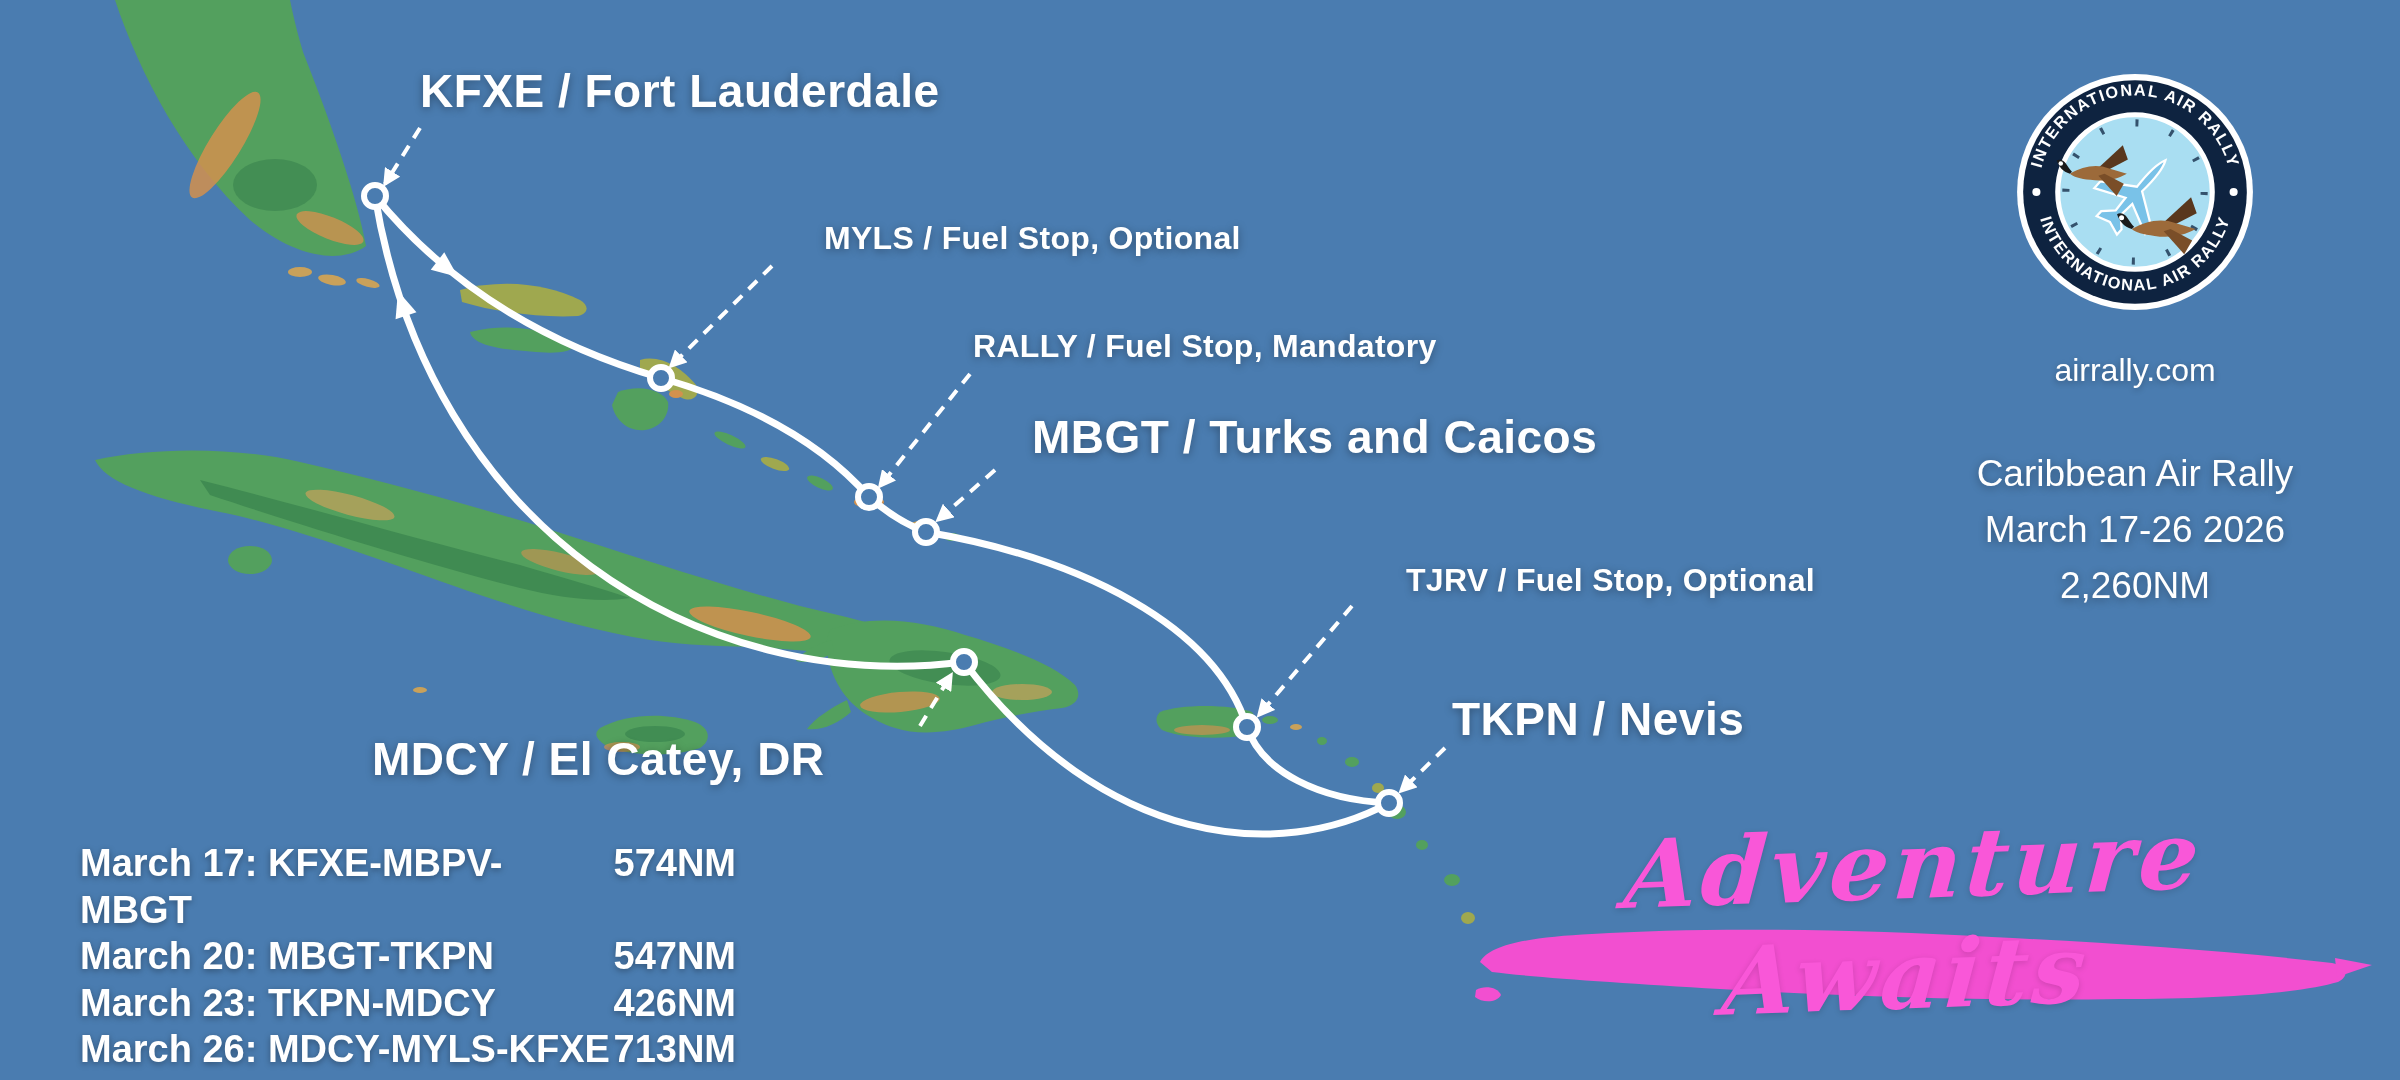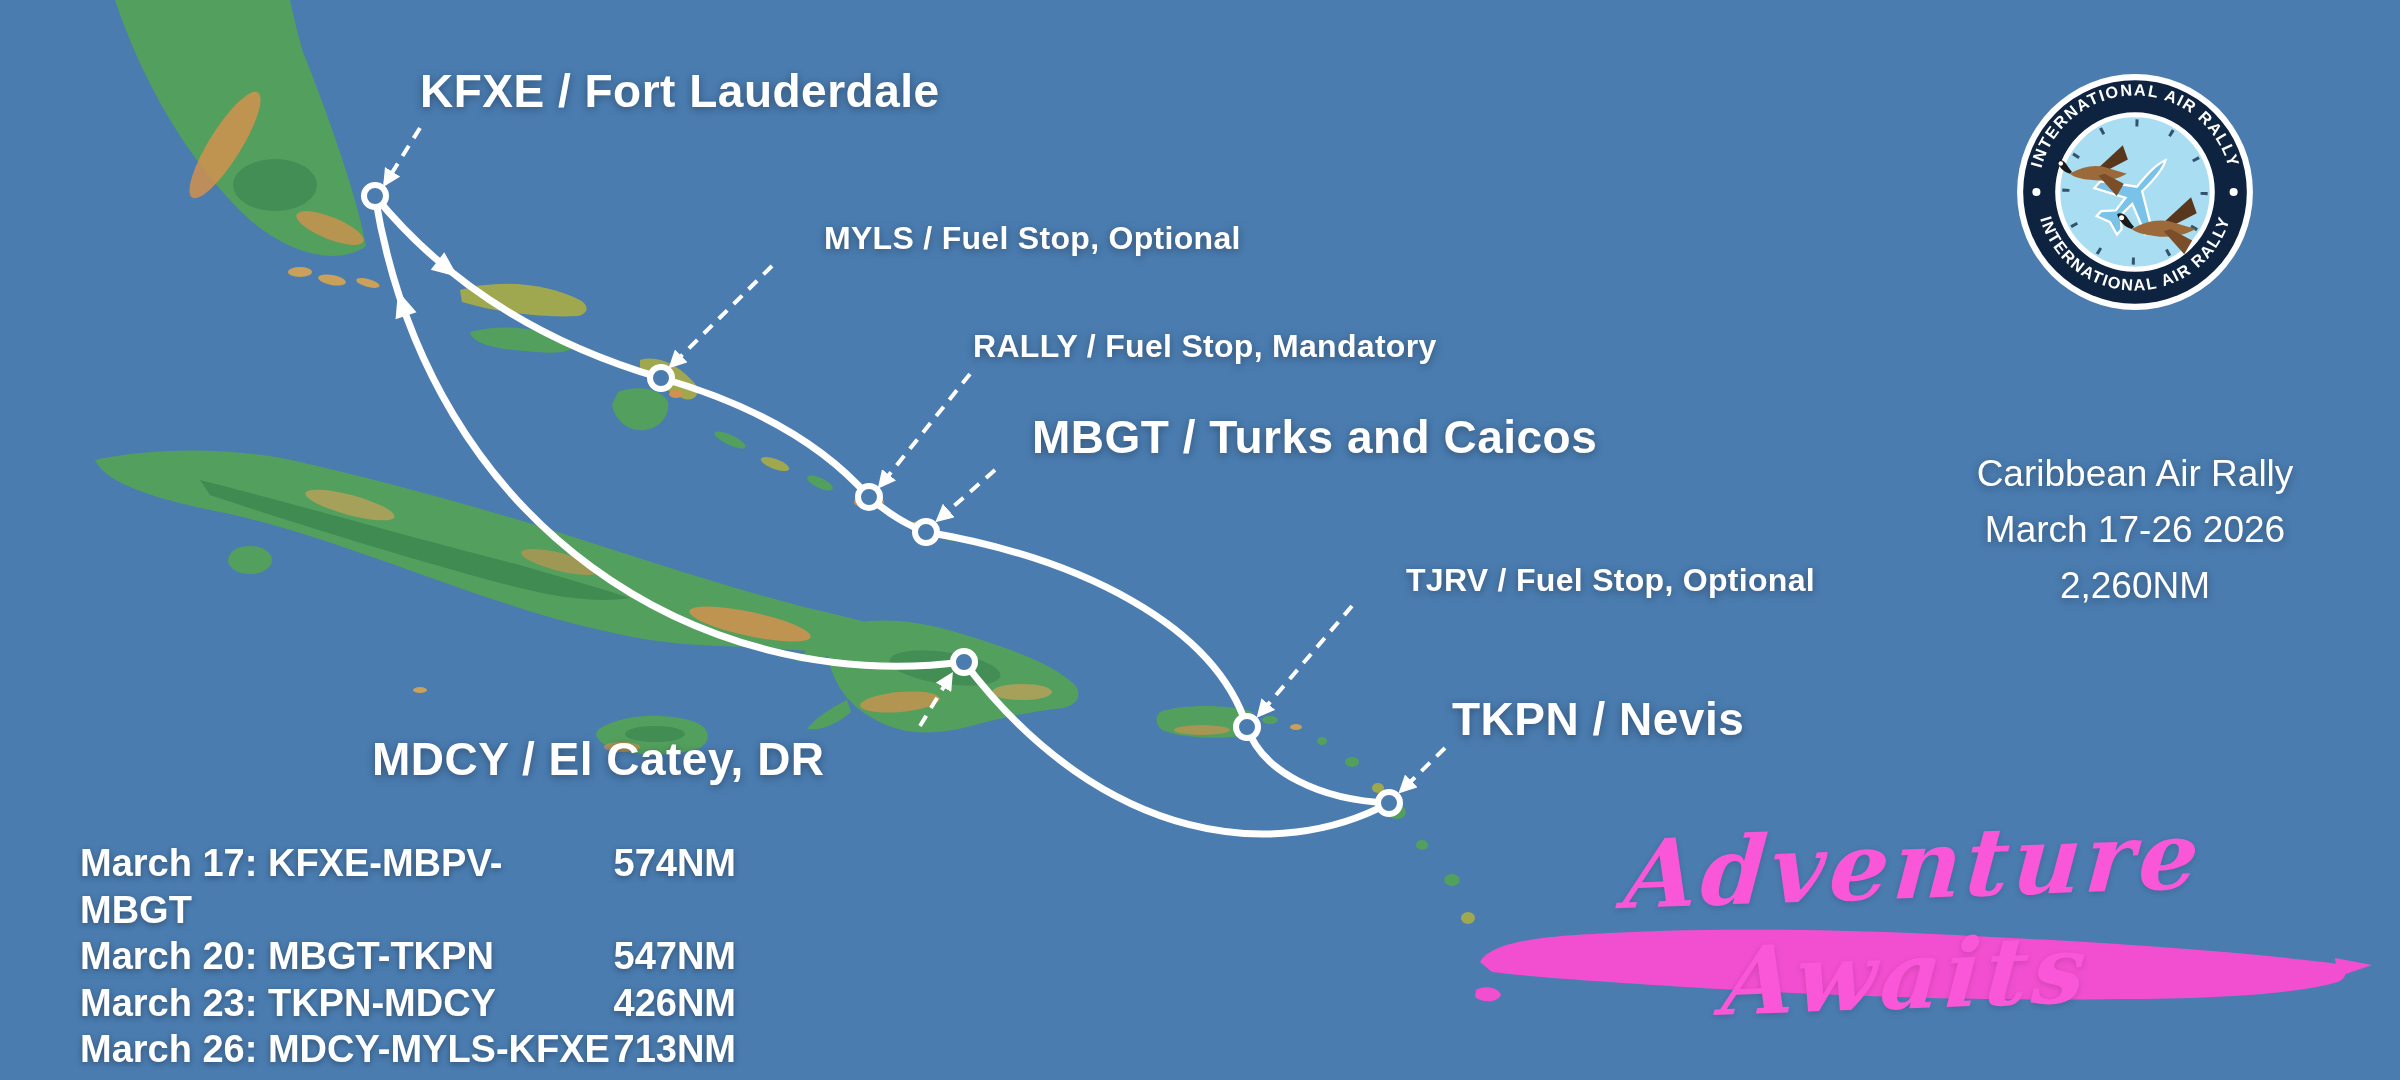--- a/index.html
+++ b/index.html
@@ -205,20 +205,21 @@
       <g transform="translate(146,152) scale(1.12)">
         <path d="M0,0 L26,-24 L31,-10 L8,2 Z" fill="#59371d"></path>
         <path d="M-26,4 C-16,-2 -4,-5 6,-3 L30,4 C20,10 6,12 -6,10 C-16,9 -23,7 -26,4 Z" fill="#9c6a3a"></path>
         <path d="M2,6 L20,26 L27,14 L8,4 Z" fill="#7a4e28"></path>
         <path d="M-26,4 C-33,2 -37,-3 -39,-9 C-36,-11 -32,-9 -30,-6 C-28,-3 -26,0 -24,2 Z" fill="#1b1b1b"></path>
         <circle cx="-35" cy="-6" r="2.2" fill="#ffffff"></circle>
       </g>
     </svg>
   </div>
 
+  <div class="brand-site">airrally.com</div>
 
   <div class="event-block">
     <div>Caribbean Air Rally</div>
     <div>March 17-26 2026</div>
     <div>2,260NM</div>
   </div>
 
   <div class="itinerary">
     <div class="it-row">
       <span>March 17: KFXE-MBPV-MBGT</span>

